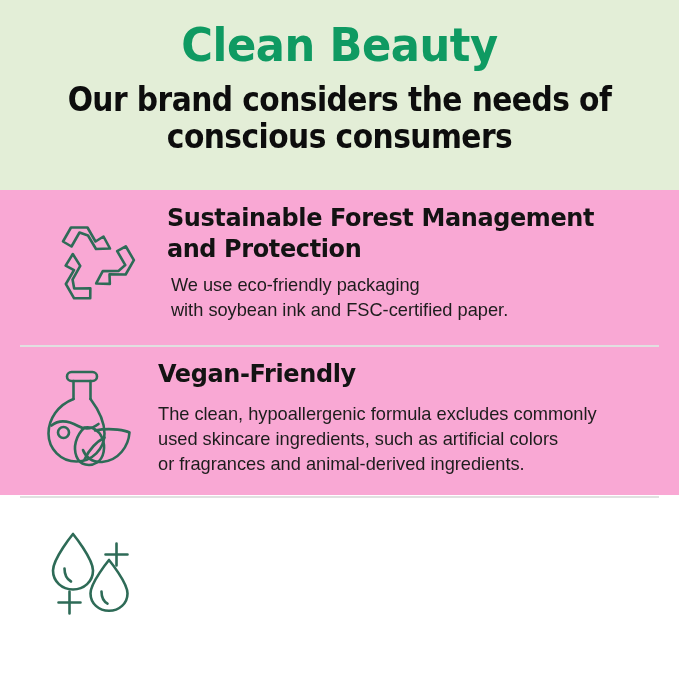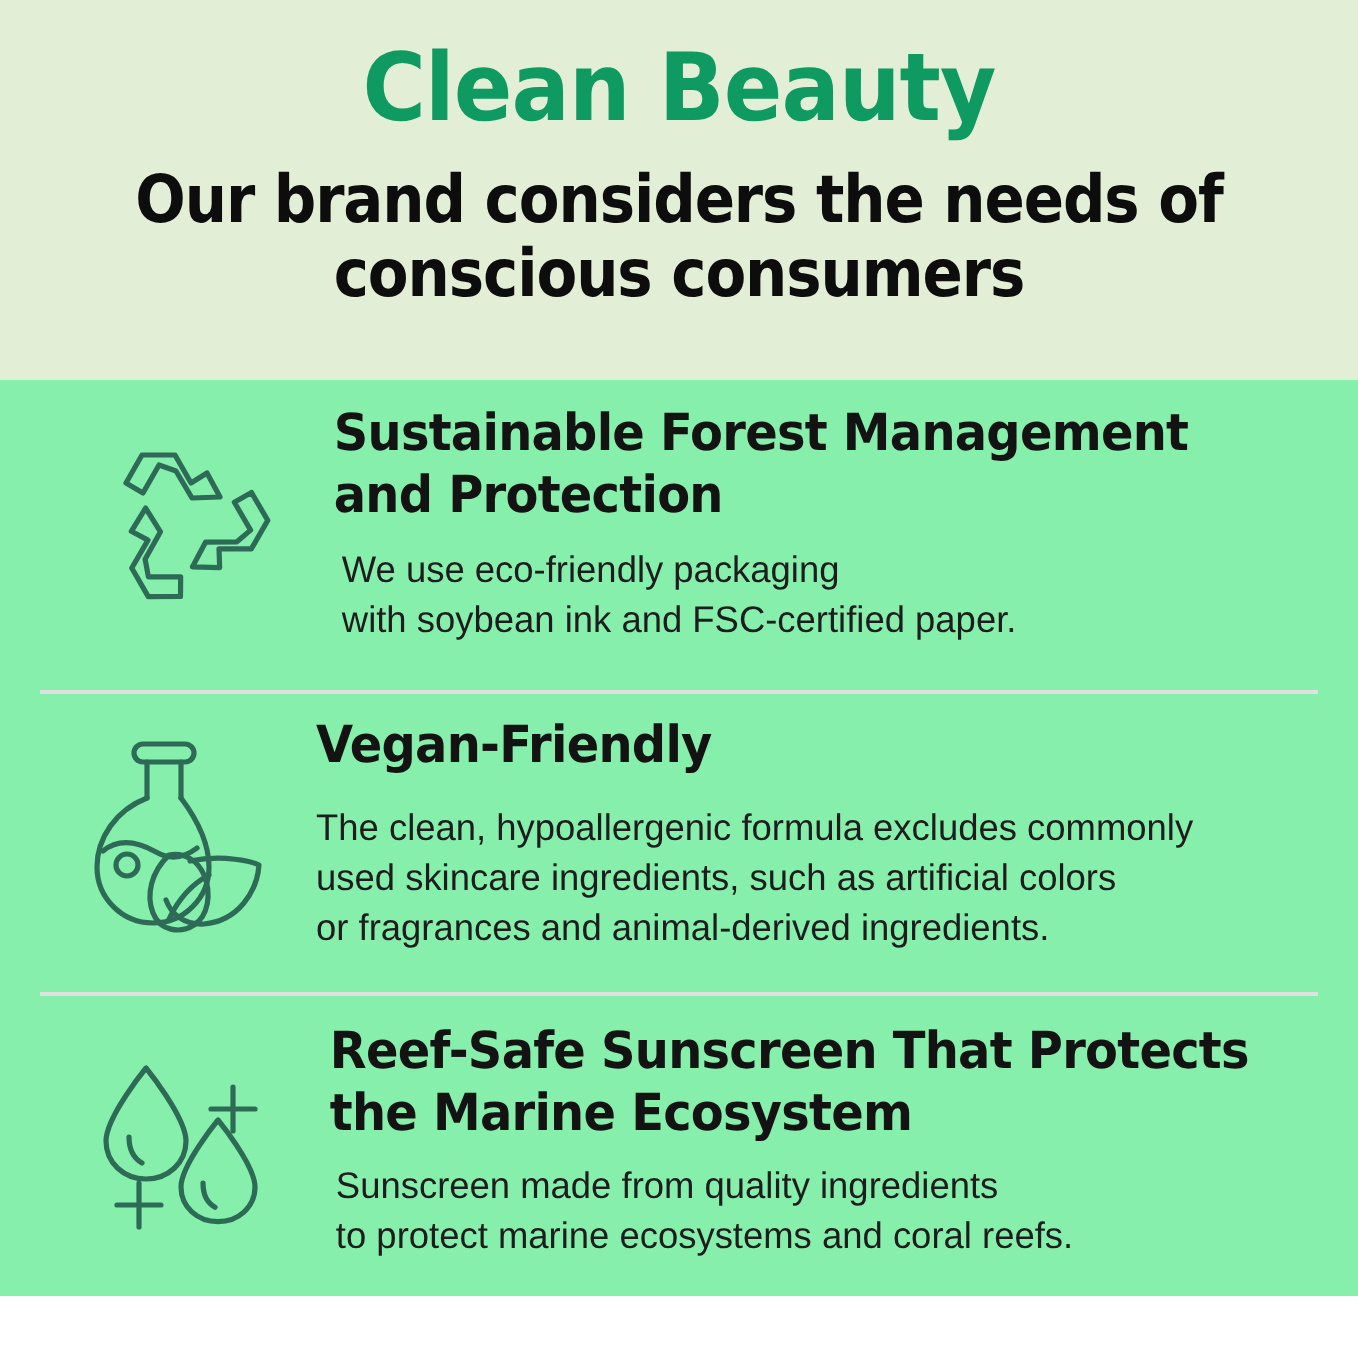--- a/index.html
+++ b/index.html
@@ -10,22 +10,22 @@
     width: 679px;
     height: 679px;
     background: #ffffff;
     font-family: "Liberation Sans", sans-serif;
     overflow: hidden;
   }
 
   .page {
     position: relative;
     width: 679px;
-    height: 648px;
-    background: #86efac;
+    height: 495px;
+    background: #f9a8d4;
   }
 
   
   .header {
     width: 679px;
     height: 190px;
     background: #e3eed7;
     box-sizing: border-box;
     padding-top: 20px;
     text-align: center;
@@ -234,22 +234,16 @@
                      C85.5 53.5 67 31 67 31 Z"></path>
 
             <path d="M59.5 62.5 C59.5 69 62.2 72.8 65.5 74.6"></path>
 
             <path d="M74.5 14.5 L74.5 36.5 M63.5 25.5 L85.5 25.5"></path>
 
             <path d="M27.5 62.5 L27.5 84.5 M16.5 73.5 L38.5 73.5"></path>
           </g>
         </svg>
       </div>
-      <div class="feature-body">
-        <div class="feature-title" style="white-space: pre-line;">Reef-Safe Sunscreen That Protects
-the Marine Ecosystem</div>
-        <div class="feature-desc">Sunscreen made from quality ingredients
-to protect marine ecosystems and coral reefs.</div>
-      </div>
     </div>
 
   </div>
 </div>
 
 </body></html>

